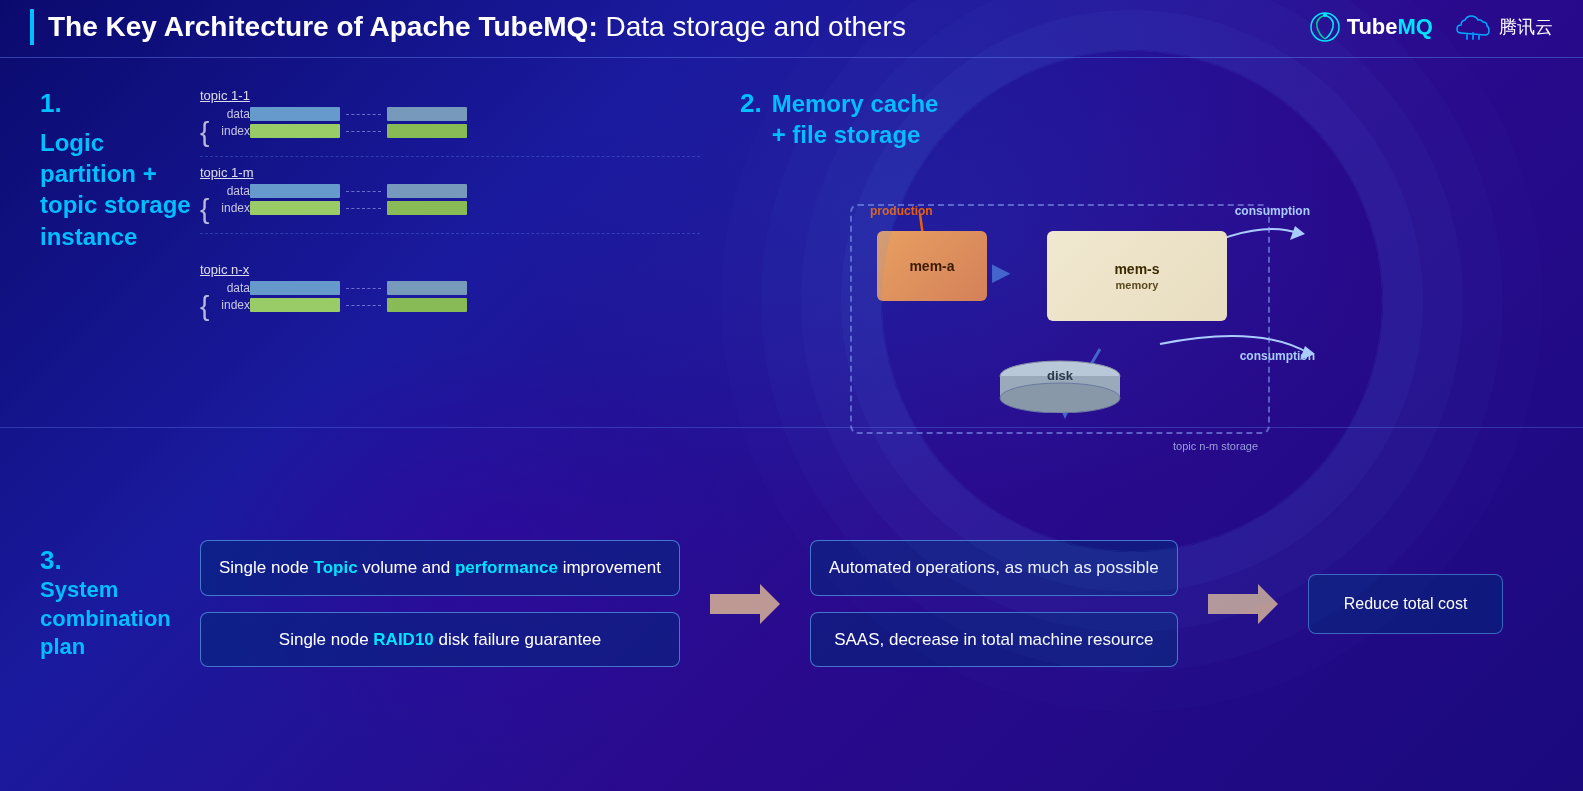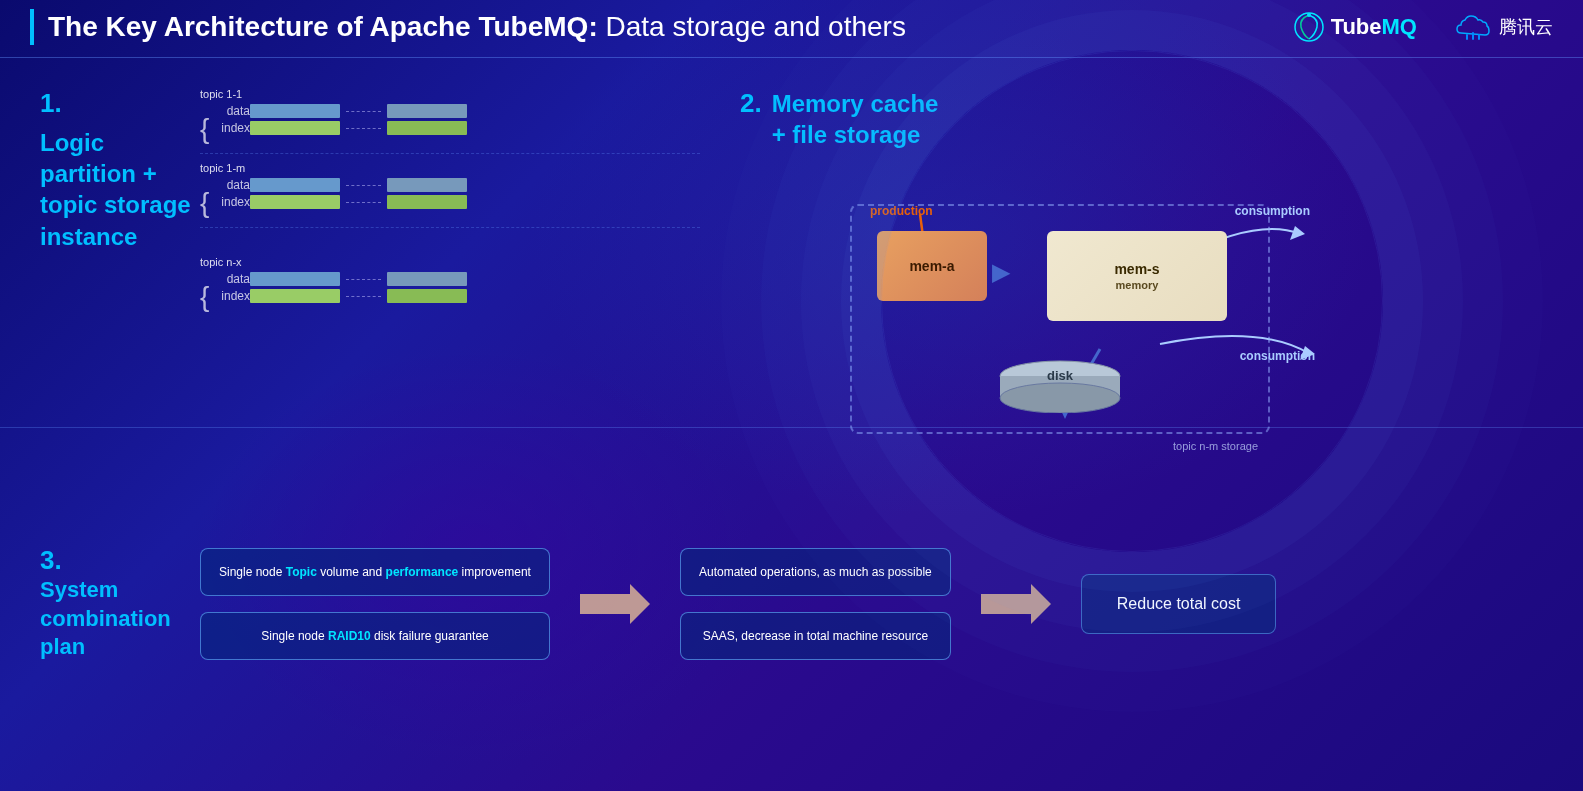--- a/index.html
+++ b/index.html
@@ -72,21 +72,21 @@
     }
 
     .header-title span {
       color: white;
       font-weight: normal;
     }
 
     .logo-area {
       display: flex;
       align-items: center;
-      gap: 36px;
+      gap: 20px;
       justify-content: center;
     }
 
     .logo-tubemq {
       display: flex;
       align-items: center;
       gap: 6px;
     }
 
     .logo-tencent {
@@ -135,23 +135,24 @@
       top: 30px;
       left: 200px;
       right: 20px;
     }
 
     .topic-group {
       margin-bottom: 18px;
     }
 
     .topic-label {
-      font-size: 11px;
+      font-size: 13px;
       color: rgba(255,255,255,0.85);
       margin-bottom: 4px;
+      text-decoration: underline;
     }
 
     .topic-rows {
       display: flex;
       flex-direction: column;
       gap: 3px;
       padding-left: 20px;
       position: relative;
     }
 
@@ -311,21 +312,21 @@
       flex-direction: column;
       gap: 16px;
       min-width: 220px;
     }
 
     .flow-box {
       background: rgba(0,40,120,0.5);
       border: 1.5px solid rgba(100,180,255,0.6);
       border-radius: 8px;
       padding: 14px 18px;
-      font-size: 12px;
+      font-size: 17px;
       color: white;
       line-height: 1.5;
       text-align: center;
     }
 
     .flow-box .highlight-blue {
       color: #00e5ff;
       font-weight: bold;
     }
 

